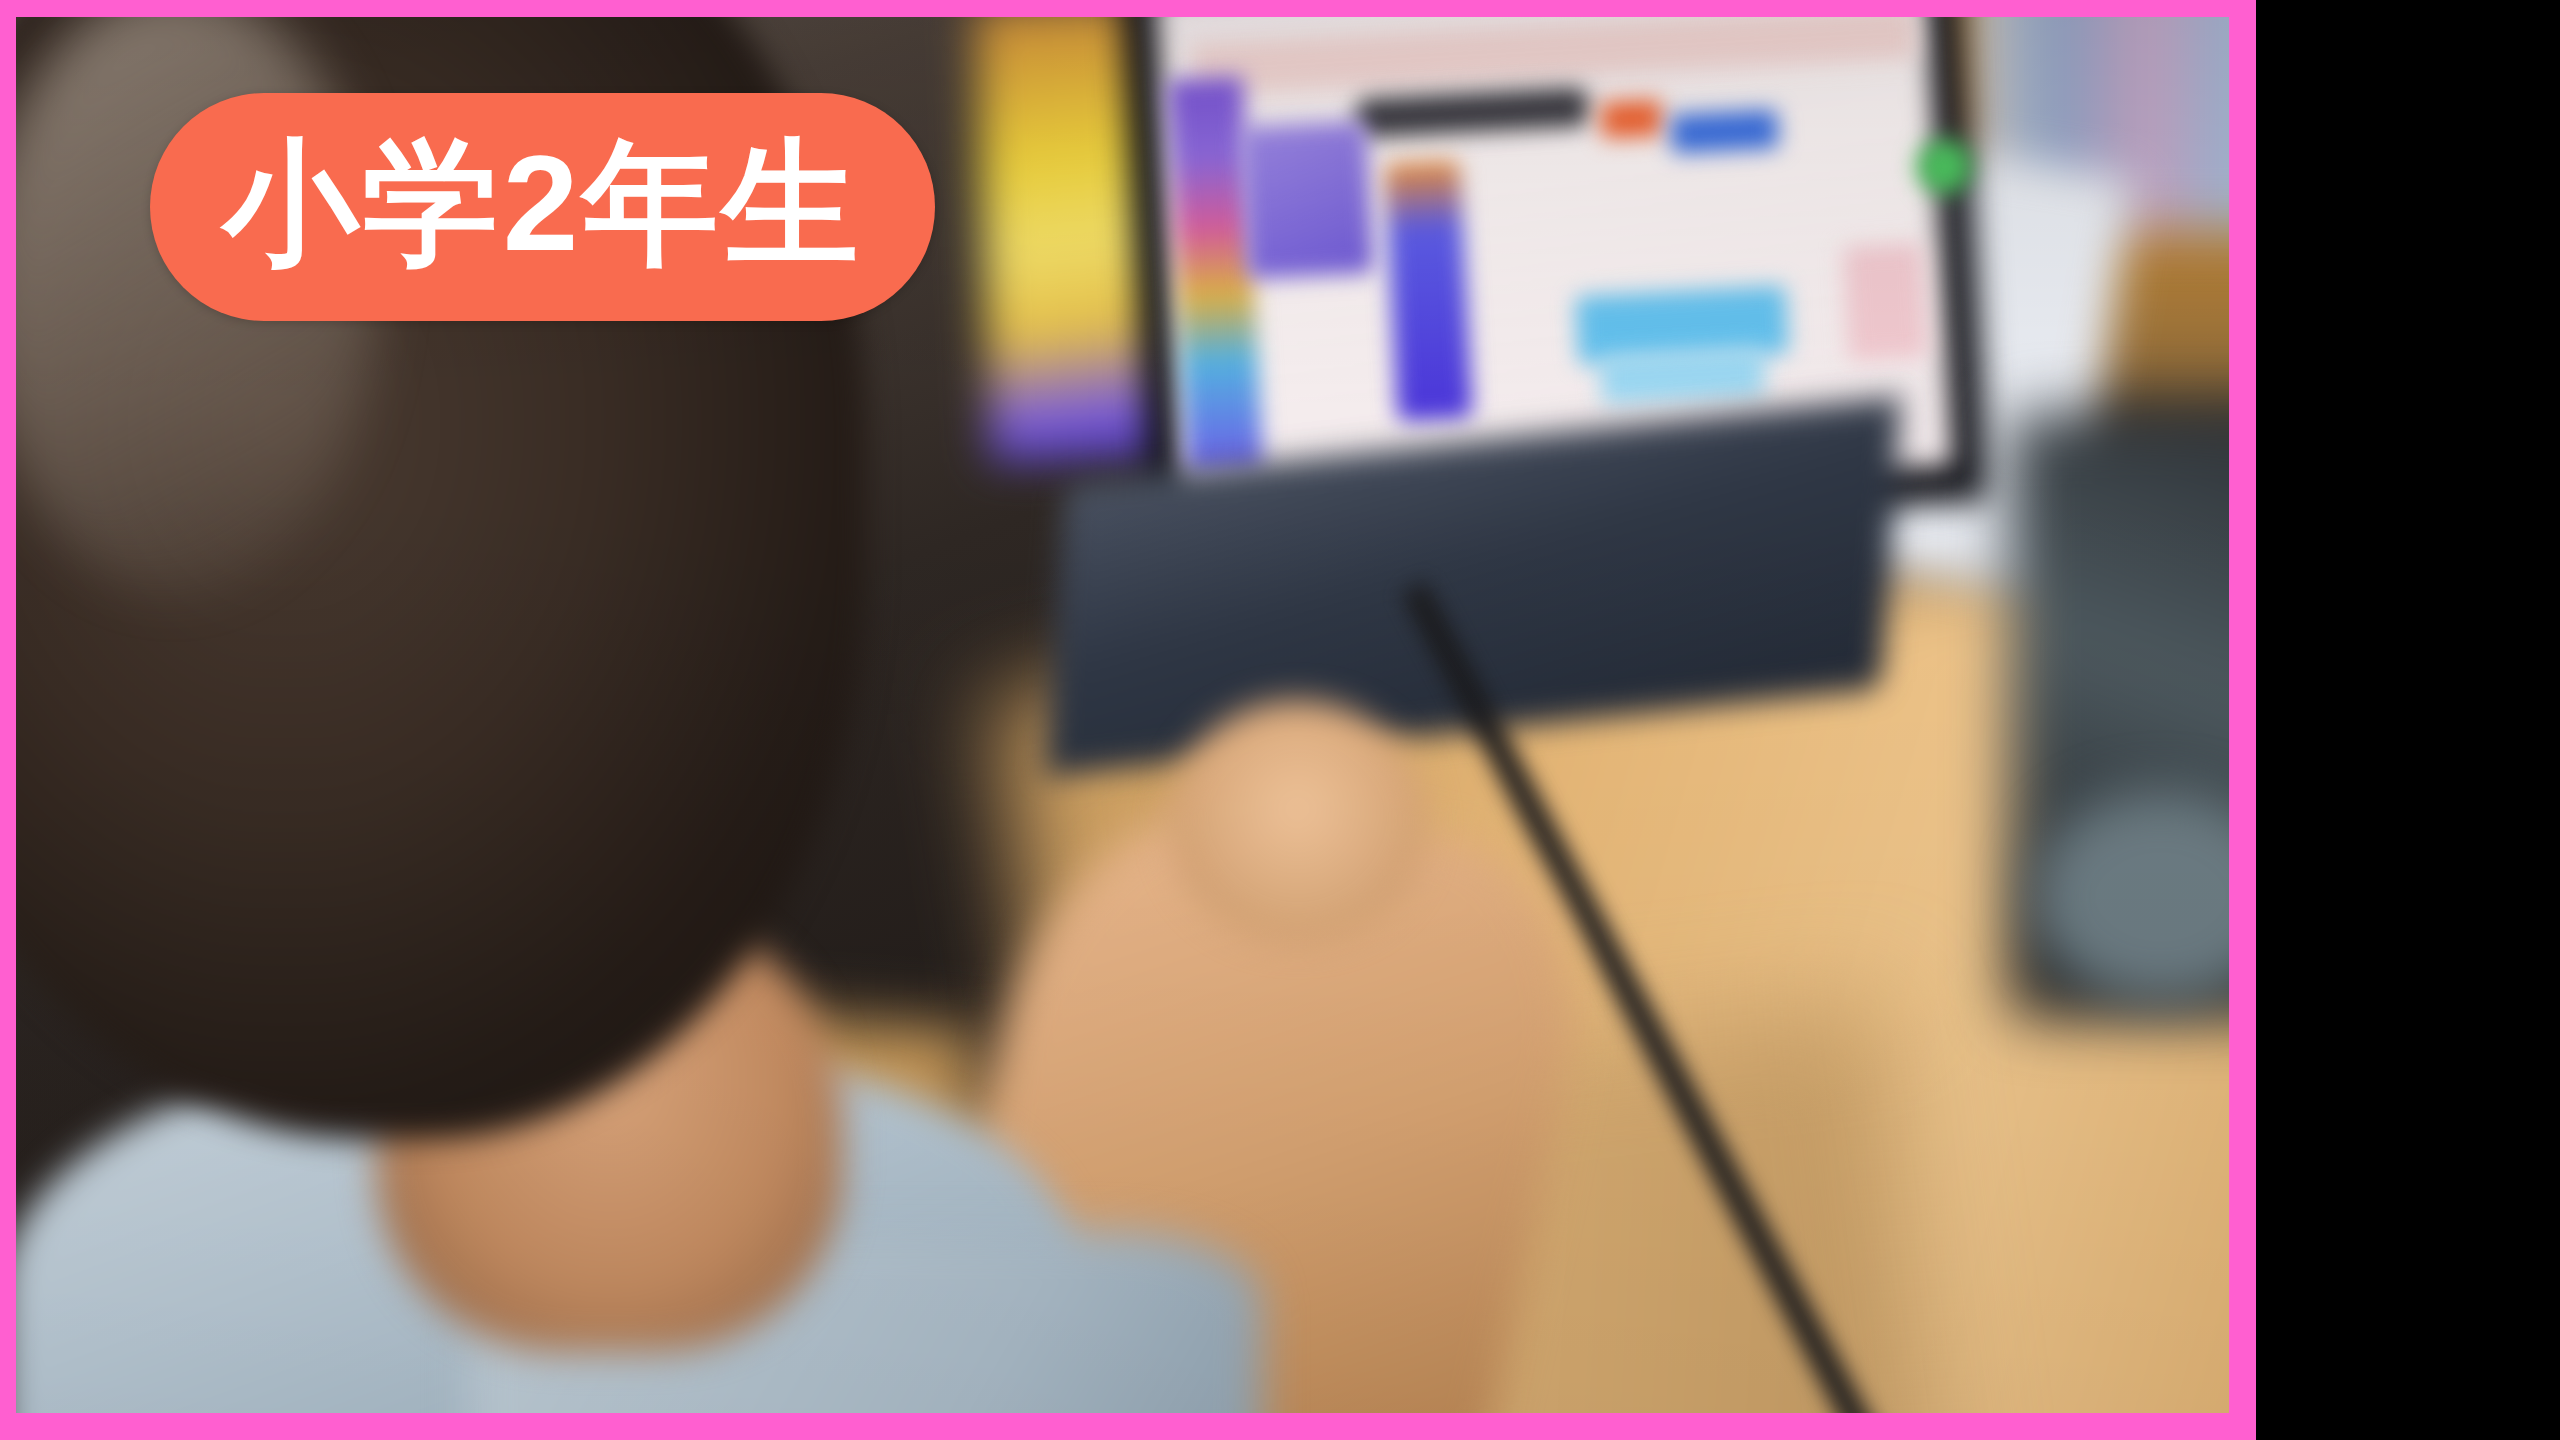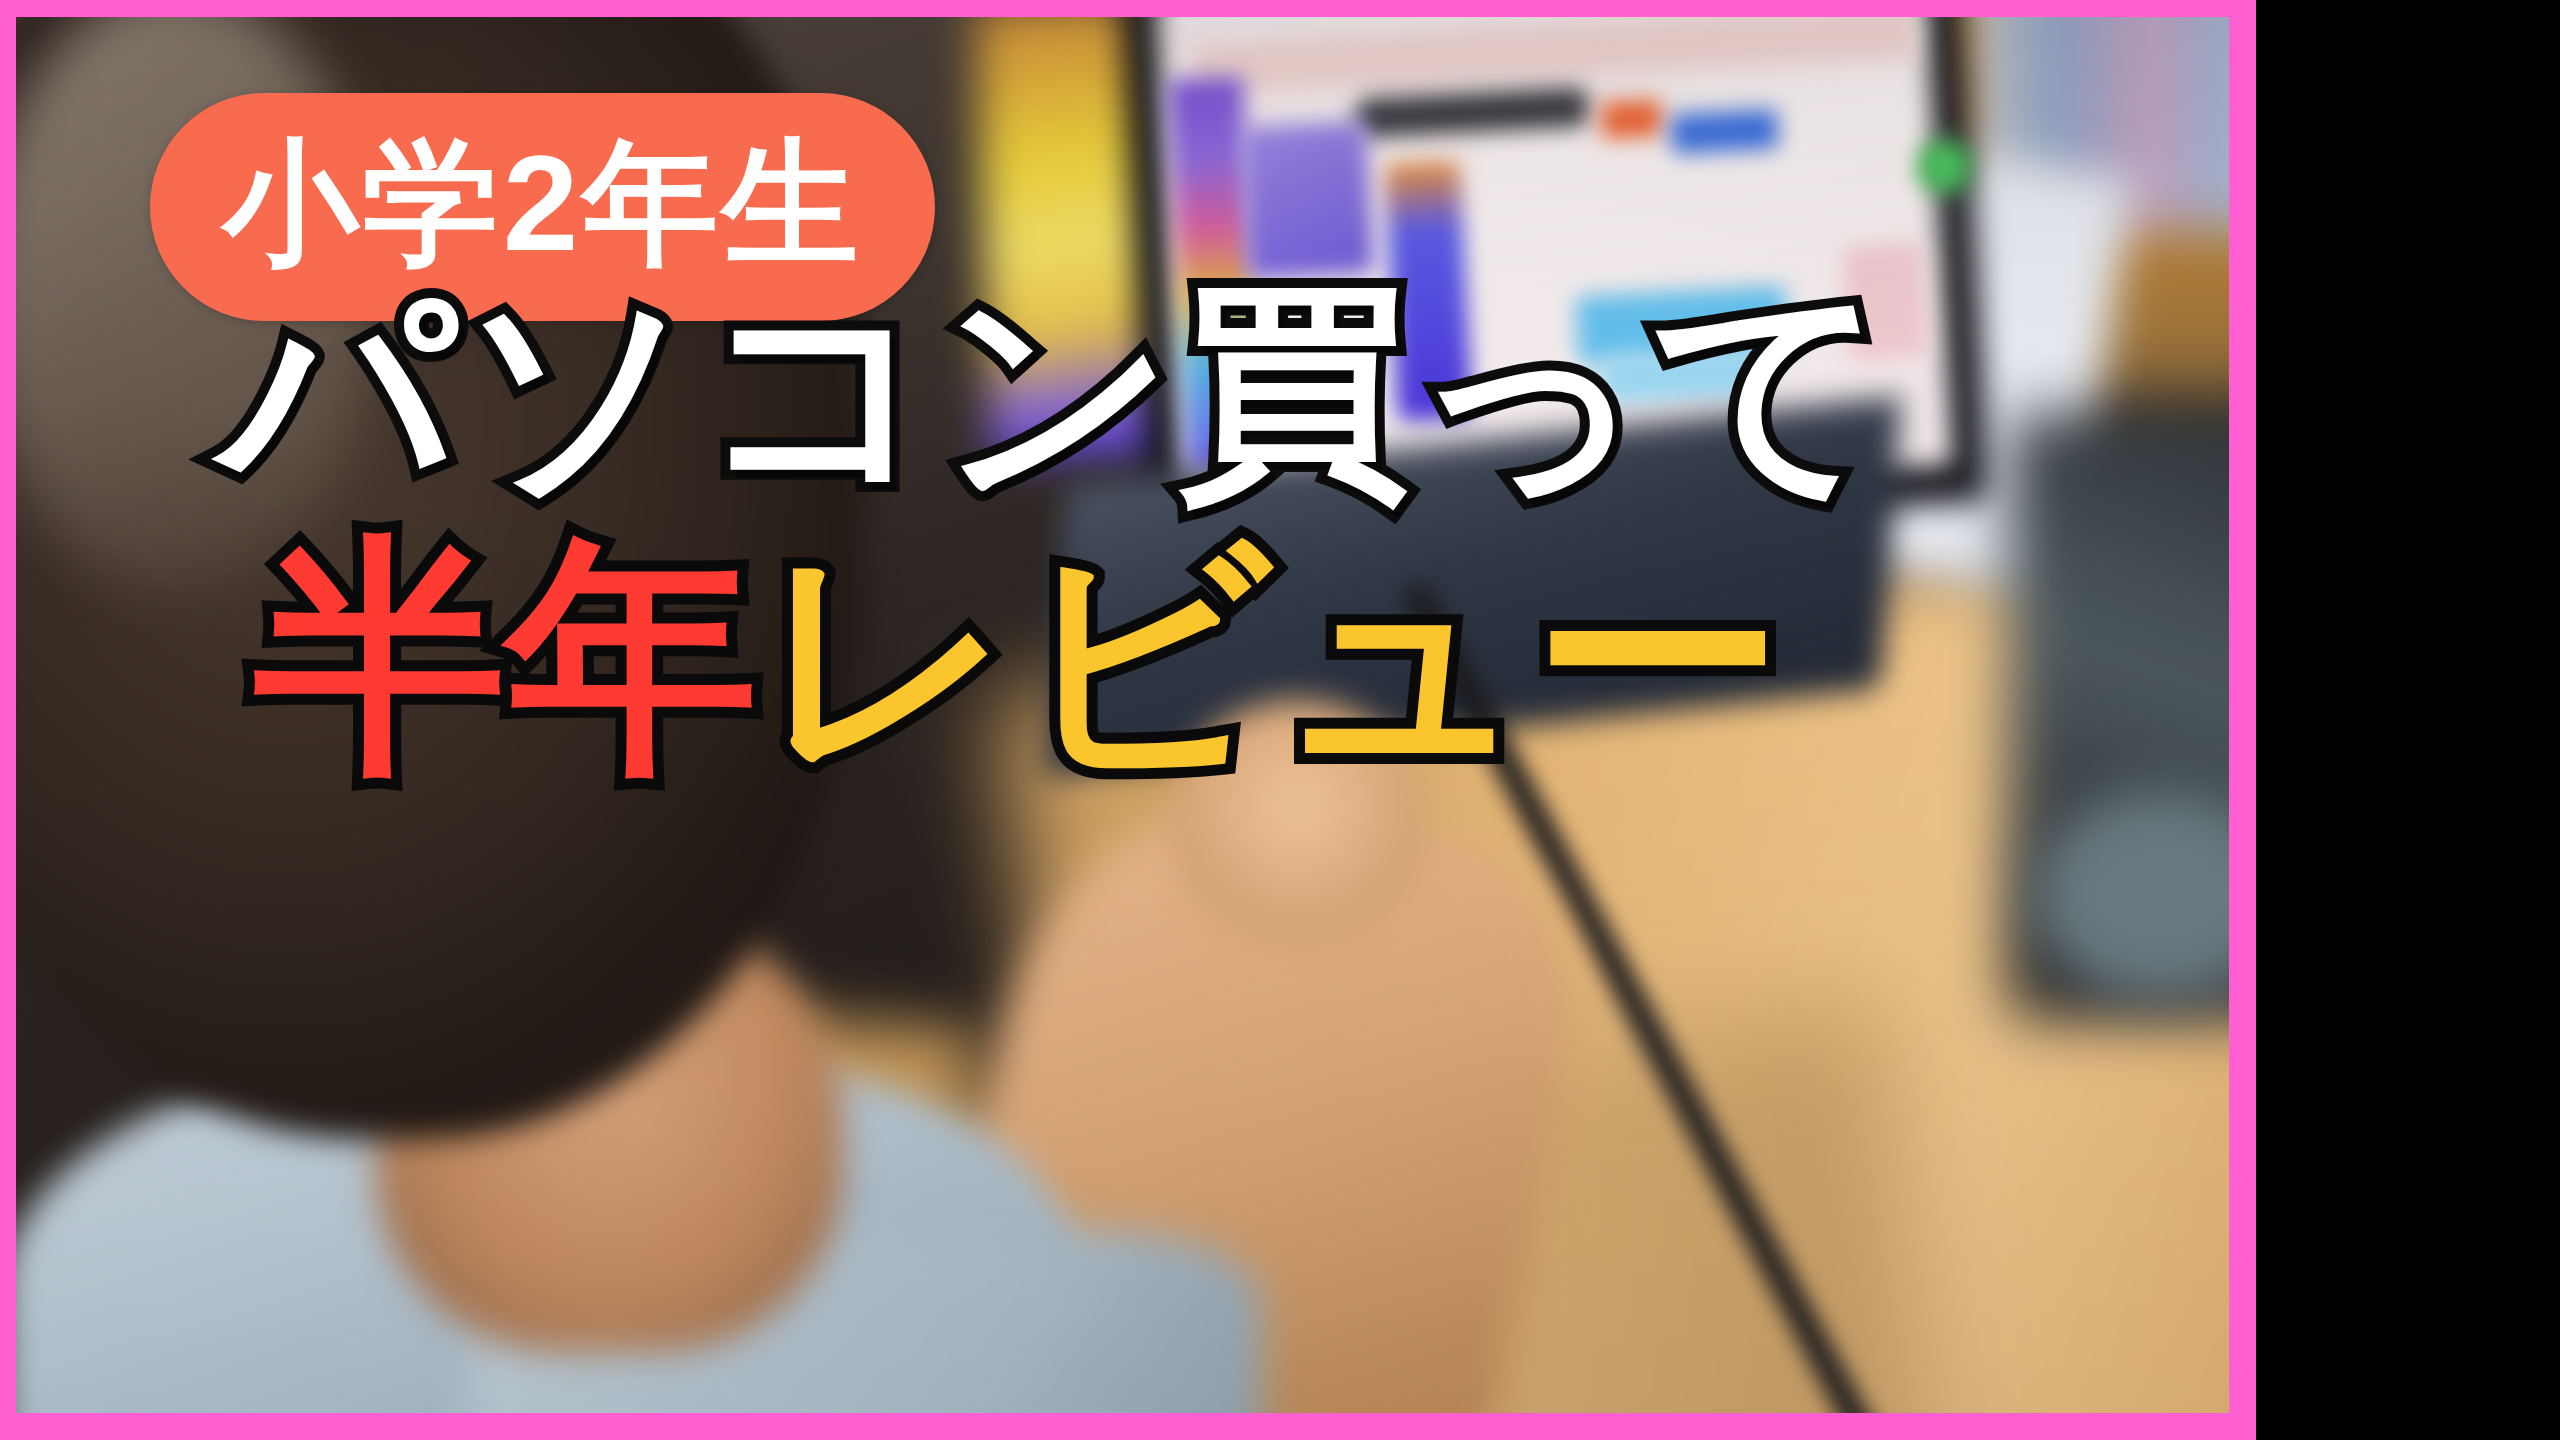--- a/index.html
+++ b/index.html
@@ -300,21 +300,15 @@
       <div id="bg-neck"></div>
       <div id="bg-head"></div>
       <div id="bg-hair-hl"></div>
       <div id="photo-grain"></div>
     </div>
 
     <div id="badge" style="background: rgb(249, 107, 79);">
       <span id="badge-label" style="color: rgb(255, 255, 255);">小学2年生</span>
     </div>
 
-    <div id="title-block">
-      <div class="line" id="line1" style="color: rgb(255, 255, 255); -webkit-text-stroke: 20px rgb(12, 12, 12);">パソコン買って</div>
-      <div class="line" id="line2">
-        <span class="seg" id="seg-red" style="color: rgb(255, 58, 51); -webkit-text-stroke: 22px rgb(10, 10, 10);">半年</span><span class="seg" id="seg-yellow" style="color: rgb(251, 197, 46); -webkit-text-stroke: 22px rgb(10, 10, 10);">レビュー</span>
-      </div>
-    </div>
 
   </div>
 </div>
 
 </body></html>

